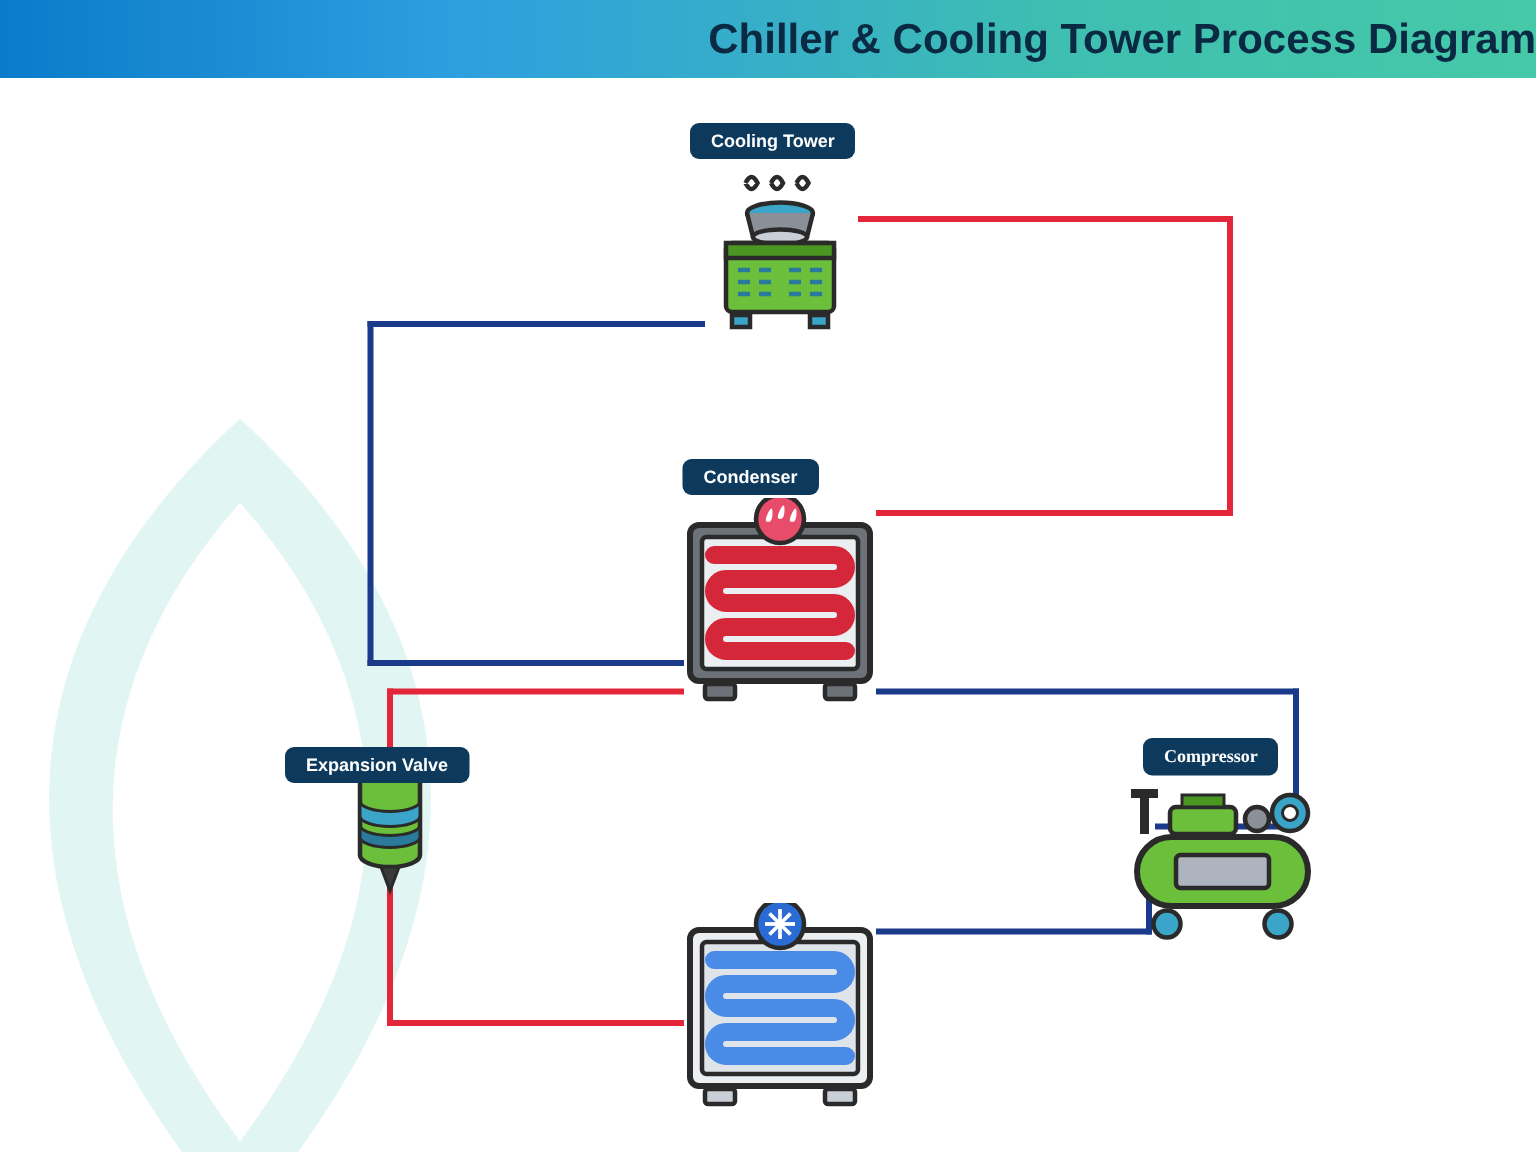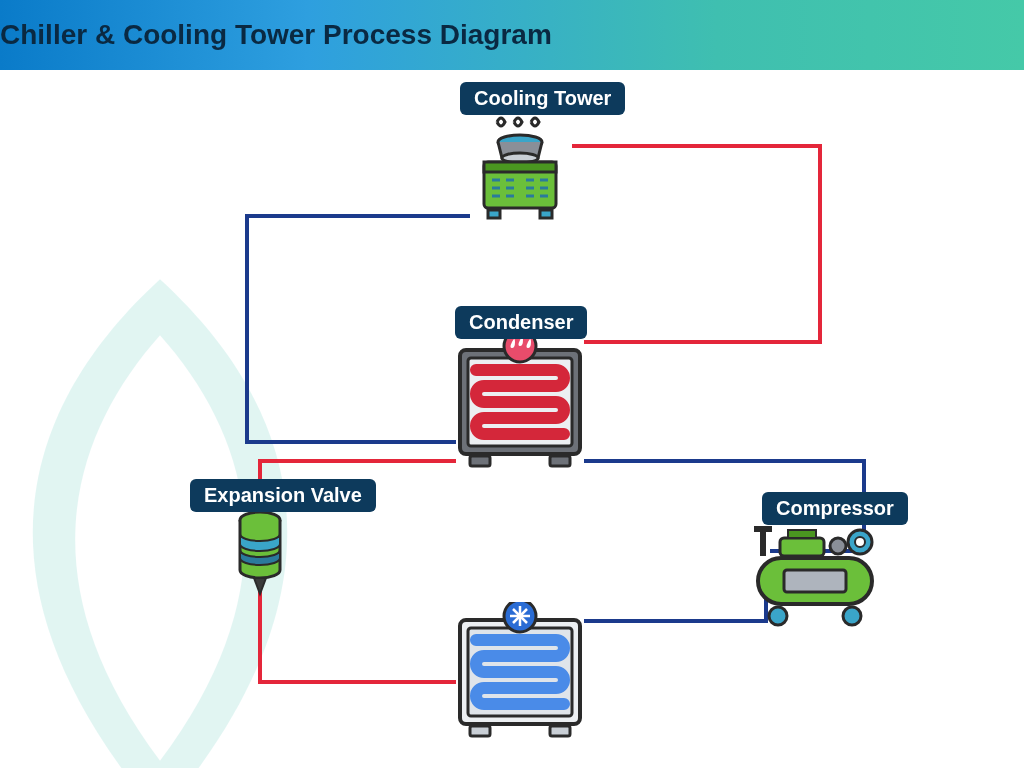--- a/index.html
+++ b/index.html
@@ -6,25 +6,25 @@
 body {
   width: 1024px;
   height: 768px;
   font-family: -apple-system, BlinkMacSystemFont, "Segoe UI", sans-serif;
   background: #fff;
   position: relative;
   overflow: hidden;
 }
 .header {
   width: 100%;
-  height: 70px;
+  height: 52px;
   background: linear-gradient(90deg, #0a7bc9 0%, #2e9fdf 30%, #3fbfb0 70%, #45c9a8 100%);
   display: flex;
   align-items: center;
-  justify-content: flex-start;
+  justify-content: flex-end;
 }
 .header-title {
   font-size: 28px;
   font-weight: 700;
   color: #0a2942;
 }
 .bg-leaf {
   position: absolute;
   left: -80px;
   bottom: -60px;
@@ -39,21 +39,21 @@
   left: 0;
   width: 1024px;
   height: 714px;
   z-index: 1;
 }
 .label {
   position: absolute;
   background: #0d3a5c;
   color: #fff;
   font-weight: 700;
-  font-size: 20px;
+  font-size: 12px;
   padding: 5px 14px;
   border-radius: 6px;
   white-space: nowrap;
   z-index: 3;
 }
 .node {
   position: absolute;
   z-index: 2;
 }
 .pipe {
@@ -126,32 +126,32 @@
       <rect x="8" y="18" width="120" height="104" rx="6" fill="#6d7178" stroke="#2a2a2a" stroke-width="4"></rect>
       <rect x="16" y="26" width="104" height="88" rx="3" fill="#eceff2" stroke="#2a2a2a" stroke-width="3"></rect>
       <path d="M24 38 H104 a8 8 0 0 1 0 16 H32 a8 8 0 0 0 0 16 H104 a8 8 0 0 1 0 16 H32 a8 8 0 0 0 0 16 H112" stroke="#d4273a" stroke-width="12" fill="none" stroke-linecap="round"></path>
       <circle cx="68" cy="14" r="16" fill="#e84c6b" stroke="#2a2a2a" stroke-width="3"></circle>
       <path d="M60 10 q3 -6 3 0 q0 6 -3 6 q-3 0 0 -6 M68 8 q3 -6 3 0 q0 6 -3 6 q-3 0 0 -6 M76 10 q3 -6 3 0 q0 6 -3 6 q-3 0 0 -6" fill="#fff"></path>
       <rect x="18" y="124" width="20" height="10" rx="2" fill="#6d7178" stroke="#2a2a2a" stroke-width="3"></rect>
       <rect x="98" y="124" width="20" height="10" rx="2" fill="#6d7178" stroke="#2a2a2a" stroke-width="3"></rect>
     </svg>
   </div>
 
-  <div class="label" style="left:190px; top:425px;">Expansion Valve</div>
+  <div class="label" style="left:190px; top:444px;">Expansion Valve</div>
   <div class="node" style="left:234px; top:452px;">
     <svg width="52" height="96" viewBox="0 0 52 96">
       <ellipse cx="26" cy="14" rx="20" ry="8" fill="#6bbf3a" stroke="#2a2a2a" stroke-width="3"></ellipse>
       <path d="M6 14 v50 a20 8 0 0 0 40 0 v-50" fill="#6bbf3a" stroke="#2a2a2a" stroke-width="3"></path>
       <path d="M6 28 a20 7 0 0 0 40 0 v10 a20 7 0 0 1 -40 0 z" fill="#3aa5c9" stroke="#2a2a2a" stroke-width="2"></path>
       <path d="M6 44 a20 7 0 0 0 40 0 v8 a20 7 0 0 1 -40 0 z" fill="#2a7a9c" stroke="#2a2a2a" stroke-width="2"></path>
       <path d="M20 72 L26 88 L32 72 Z" fill="#3a3a3a" stroke="#2a2a2a" stroke-width="2"></path>
     </svg>
   </div>
 
-  <div class="label" style="left:762px; top:438px;">Compressor</div>
+  <div class="label" style="left:762px; top:438px;font-family:Liberation Serif, serif;">Compressor</div>
   <div class="node" style="left:748px; top:466px;">
     <svg width="138" height="110" viewBox="0 0 138 110">
       <rect x="12" y="10" width="6" height="26" fill="#2a2a2a"></rect>
       <rect x="6" y="6" width="18" height="6" fill="#2a2a2a"></rect>
       <rect x="32" y="18" width="44" height="18" rx="4" fill="#6bbf3a" stroke="#2a2a2a" stroke-width="3"></rect>
       <rect x="40" y="10" width="28" height="8" fill="#4a9620" stroke="#2a2a2a" stroke-width="2"></rect>
       <circle cx="90" cy="26" r="8" fill="#8a8f98" stroke="#2a2a2a" stroke-width="3"></circle>
       <circle cx="112" cy="22" r="12" fill="#3aa5c9" stroke="#2a2a2a" stroke-width="3"></circle>
       <circle cx="112" cy="22" r="5" fill="#fff" stroke="#2a2a2a" stroke-width="2"></circle>
       <rect x="10" y="38" width="114" height="46" rx="23" fill="#6bbf3a" stroke="#2a2a2a" stroke-width="4"></rect>

